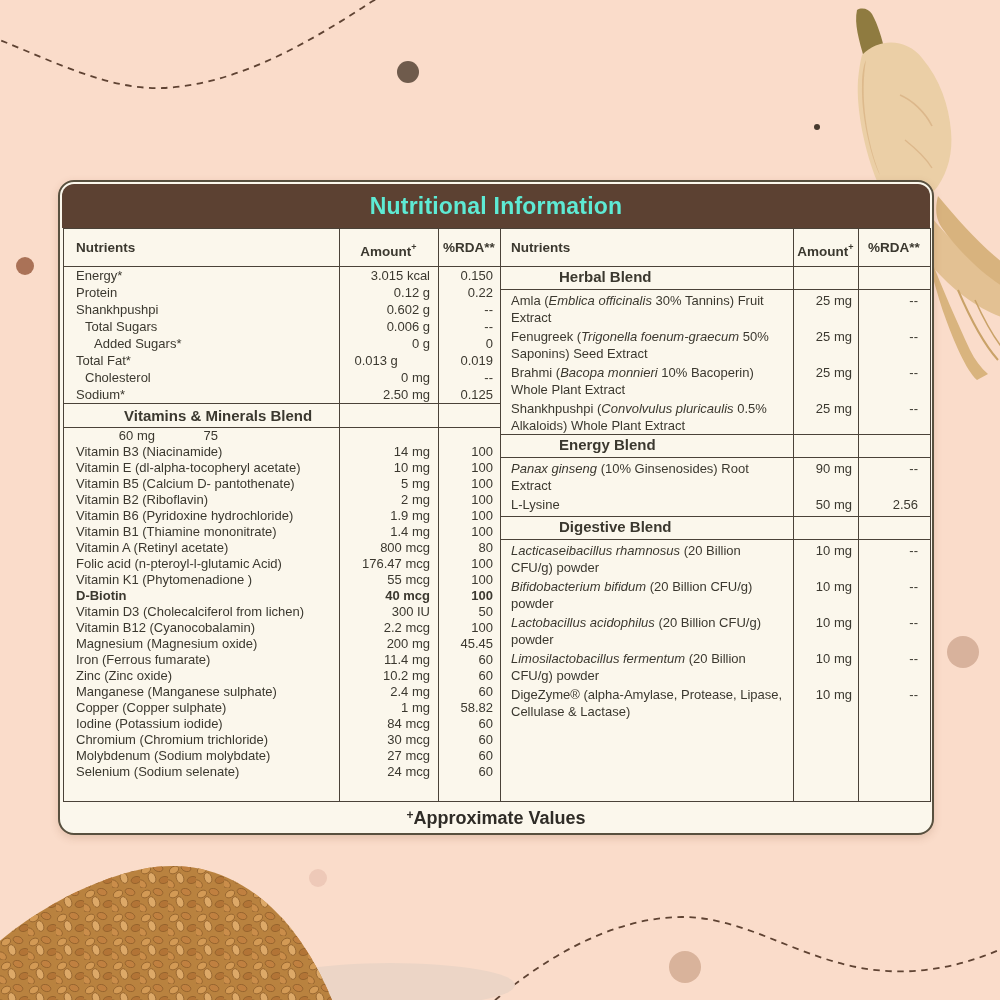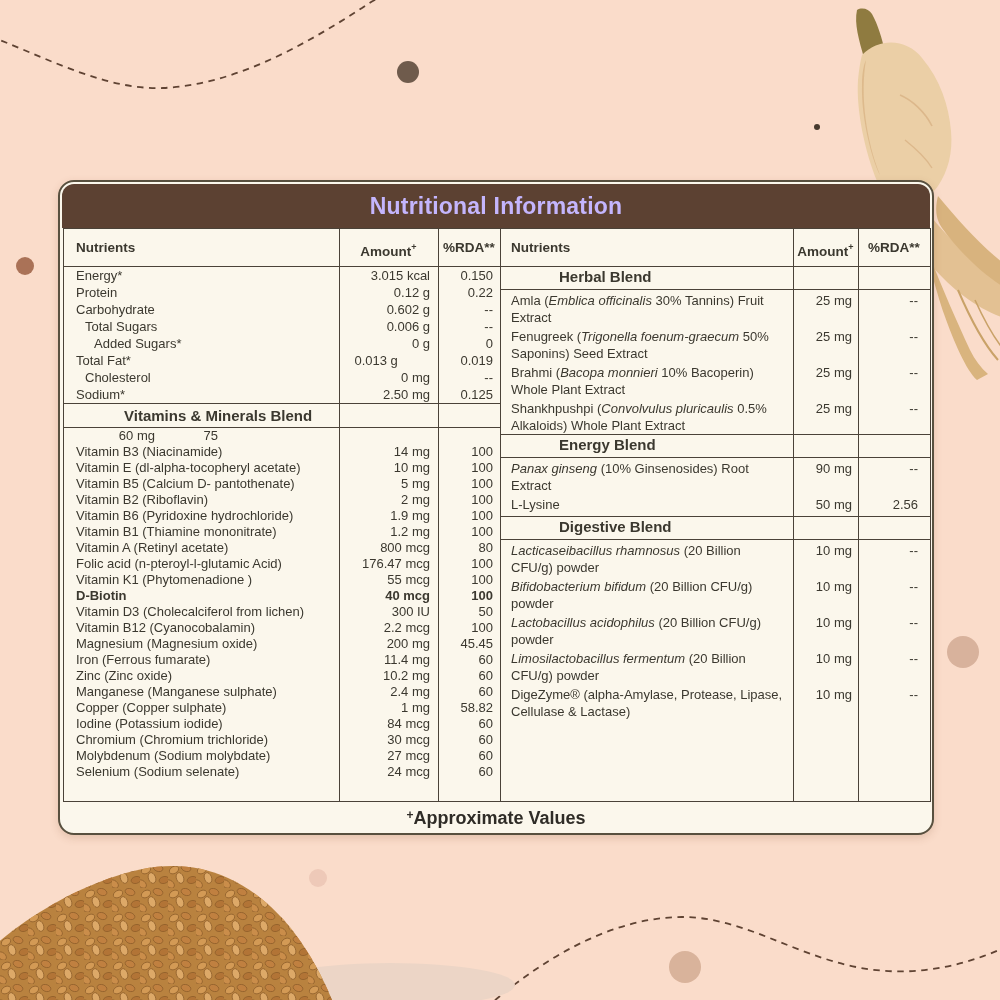--- a/index.html
+++ b/index.html
@@ -22,21 +22,21 @@
     box-sizing:border-box;
     box-shadow:0 3px 8px rgba(120,70,40,.18);
   }
   .card-header{
     position:absolute;left:2px;top:2px;right:2px;height:44px;
     background:var(--brown);
     border-radius:12px 12px 0 0;
     display:flex;align-items:center;justify-content:center;
   }
   .card-title{
-    color:#c4b5fd;font-size:23px;font-weight:bold;letter-spacing:.2px;
+    color:#5eead4;font-size:23px;font-weight:bold;letter-spacing:.2px;
   }
   .tablewrap{
     position:absolute;left:3px;top:46px;width:866px;height:572px;
     border-top:1.4px solid var(--line);
     border-bottom:1.4px solid var(--line);
     border-left:1px solid var(--line);
     border-right:1px solid var(--line);
     box-sizing:content-box;
     color:var(--txt);
     font-size:13px;
@@ -141,21 +141,21 @@
               <div class="c name">Energy*</div>
               <div class="c amt">3.015 kcal</div>
               <div class="c rda">0.150</div>
             </div>
             <div class="trow" style="height: 17px; line-height: 17px;">
               <div class="c name">Protein</div>
               <div class="c amt">0.12 g</div>
               <div class="c rda">0.22</div>
             </div>
             <div class="trow" style="height: 17px; line-height: 17px;">
-              <div class="c name">Carbohydrate</div>
+              <div class="c name">Shankhpushpi</div>
               <div class="c amt">0.602 g</div>
               <div class="c rda">--</div>
             </div>
             <div class="trow" style="height: 17px; line-height: 17px;">
               <div class="c name" style="padding-left: 21px;">Total Sugars</div>
               <div class="c amt">0.006 g</div>
               <div class="c rda">--</div>
             </div>
             <div class="trow" style="height: 17px; line-height: 17px;">
               <div class="c name" style="padding-left: 30px;">Added Sugars*</div>
@@ -204,21 +204,21 @@
               <div class="c amt">2 mg</div>
               <div class="c rda">100</div>
             </div>
             <div class="trow" style="height: 16px; line-height: 16px;">
               <div class="c name">Vitamin B6 (Pyridoxine hydrochloride)</div>
               <div class="c amt">1.9 mg</div>
               <div class="c rda">100</div>
             </div>
             <div class="trow" style="height: 16px; line-height: 16px;">
               <div class="c name">Vitamin B1 (Thiamine mononitrate)</div>
-              <div class="c amt">1.2 mg</div>
+              <div class="c amt">1.4 mg</div>
               <div class="c rda">100</div>
             </div>
             <div class="trow" style="height: 16px; line-height: 16px;">
               <div class="c name">Vitamin A (Retinyl acetate)</div>
               <div class="c amt">800 mcg</div>
               <div class="c rda">80</div>
             </div>
             <div class="trow" style="height: 16px; line-height: 16px;">
               <div class="c name">Folic acid (n-pteroyl-l-glutamic Acid)</div>
               <div class="c amt">176.47 mcg</div>

